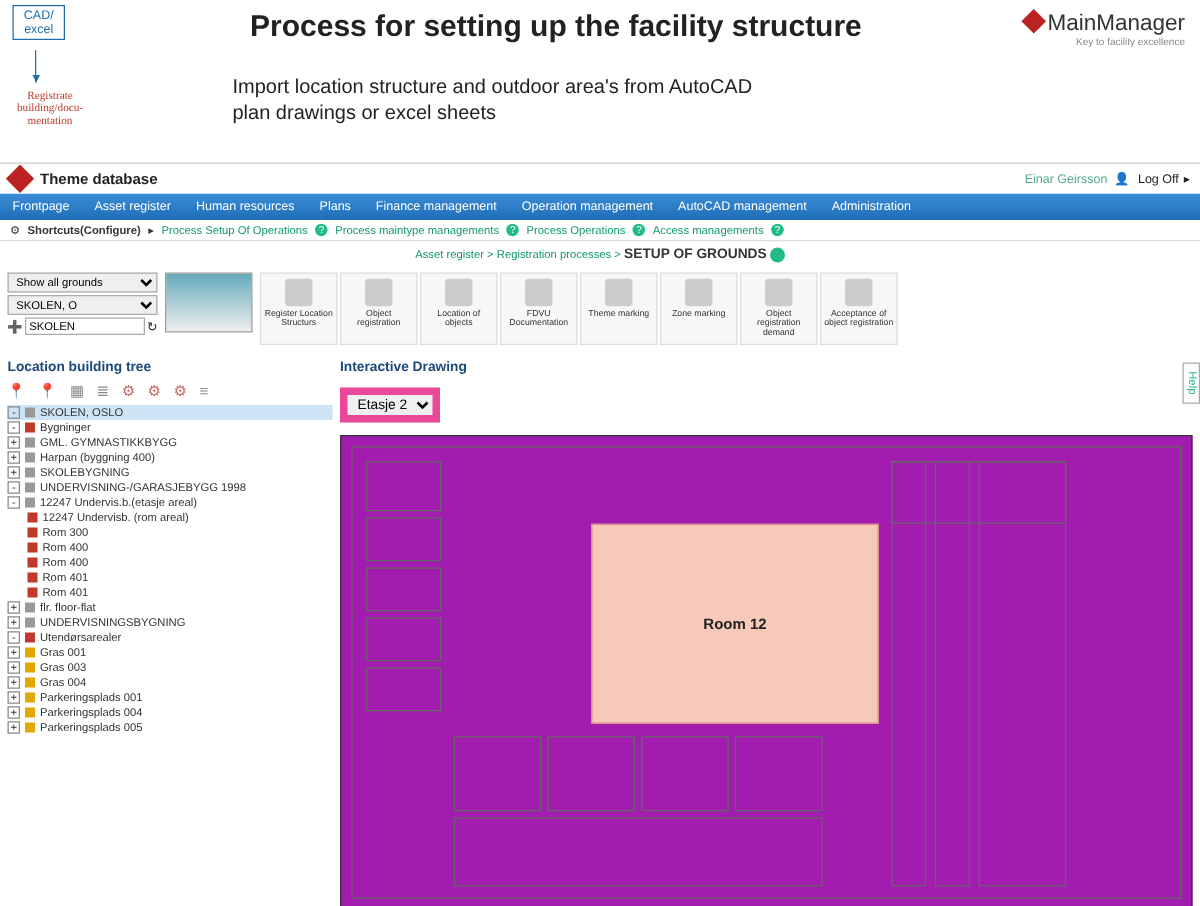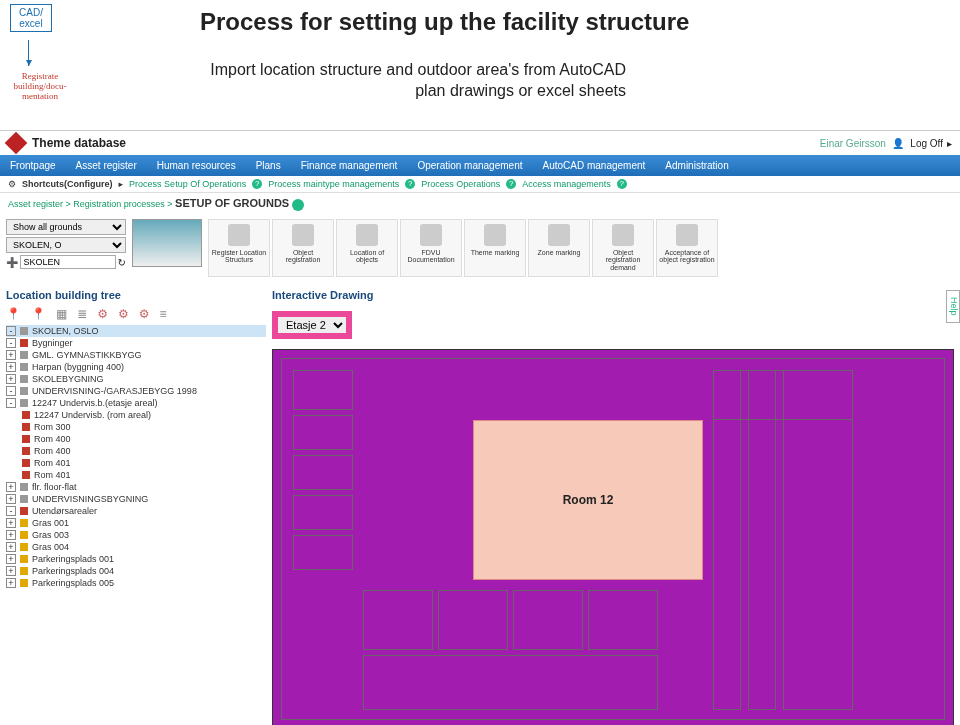--- a/index.html
+++ b/index.html
@@ -9,36 +9,36 @@
   .slide-top { position: relative; height: 130px; }
   .cad-box { position: absolute; top: 4px; left: 10px; width: 42px; border: 1px solid #1e6fb0; color: #1e6fb0; text-align: center; font-size: 10px; padding: 2px 0; line-height: 1.1; }
   .reg-box { position: absolute; top: 72px; left: 5px; width: 70px; color: #c0392b; text-align: center; font-size: 9px; line-height: 1.1; font-family: Liberation Serif, serif; }
   .arrow-down { position: absolute; left: 28px; top: 40px; width: 0; height: 26px; border-left: 1px solid #1e6fb0; }
   .arrow-down:after { content: ''; position: absolute; bottom: 0; left: -3px; border-left: 3px solid transparent; border-right: 3px solid transparent; border-top: 6px solid #1e6fb0; }
   .slide-title { position: absolute; top: 8px; left: 200px; font-size: 24px; font-weight: bold; }
   .logo-area { position: absolute; top: 8px; right: 12px; text-align: right; }
   .logo-main { font-size: 18px; color: #333; }
   .logo-cube { display: inline-block; width: 14px; height: 14px; background: #b22; transform: rotate(45deg); margin-right: 4px; vertical-align: middle; position: relative; top: -2px; }
   .logo-tag { font-size: 8px; color: #888; }
-  .slide-sub { position: absolute; top: 60px; left: 186px; font-size: 16px; text-align: right; line-height: 1.3; width: 440px; }
+  .slide-sub { position: absolute; top: 60px; left: 186px; font-size: 16px; text-align: left; line-height: 1.3; width: 440px; }
 
   
   .app { border-top: 1px solid #ccc; }
   .app-top { display: flex; align-items: center; padding: 4px 8px; }
   .app-top .cube { width: 16px; height: 16px; background: #b22; transform: rotate(45deg); margin-right: 8px; }
   .app-title { font-weight: bold; font-size: 12px; flex: 1; }
   .app-user { color: #5a8; font-size: 10px; }
   .menubar { background: linear-gradient(#3b8dd6, #1f6db8); color: #fff; display: flex; font-size: 10px; }
   .menubar > div { padding: 5px 10px; cursor: pointer; }
 
   .shortcuts { display: flex; align-items: center; gap: 6px; padding: 3px 8px; font-size: 9px; color: #333; border-bottom: 1px solid #ddd; }
   .shortcuts .crumb { color: #196; }
   .shortcuts .q { display: inline-block; width: 10px; height: 10px; border-radius: 50%; background: #2b8; color: #fff; text-align: center; line-height: 10px; font-size: 8px; }
 
-  .breadcrumb-right { text-align: left; padding: 4px 8px; font-size: 9px; color: #196; }
+  .breadcrumb-right { text-align: center; padding: 4px 8px; font-size: 9px; color: #196; }
   .breadcrumb-right .current { font-weight: bold; font-size: 11px; color: #333; }
 
   .workarea { display: flex; padding: 4px 6px; gap: 6px; }
   .filters { width: 120px; }
   .filters select, .filters input { width: 100%; font-size: 9px; margin-bottom: 2px; border: 1px solid #aaa; padding: 1px 2px; }
   .thumb-bldg { width: 70px; height: 48px; background: linear-gradient(#6ab, #eee); border: 1px solid #999; }
   .action-tiles { display: flex; gap: 2px; }
   .tile { width: 62px; text-align: center; font-size: 7px; color: #333; border: 1px solid #ddd; padding: 4px 2px; background: #f7f7f7; line-height: 1.1; }
   .tile .ic { width: 22px; height: 22px; margin: 0 auto 3px; background: #ccc; border-radius: 3px; }
 
@@ -74,20 +74,24 @@
 <div class="slide-top">
   <div class="cad-box">
     <div>CAD/</div>
     <div>excel</div>
   </div>
   <div class="arrow-down"></div>
   <div class="reg-box">Registrate building/docu-mentation</div>
 
   <div class="slide-title">Process for setting up the facility structure</div>
 
+  <div class="logo-area">
+    <div class="logo-main"><span class="logo-cube"></span><span>MainManager</span></div>
+    <div class="logo-tag">Key to facility excellence</div>
+  </div>
 
   <div class="slide-sub">
     <div>Import location structure and outdoor area's from AutoCAD</div>
     <div>plan drawings or excel sheets</div>
   </div>
 </div>
 
 <div class="app">
 
   <div class="app-top">

